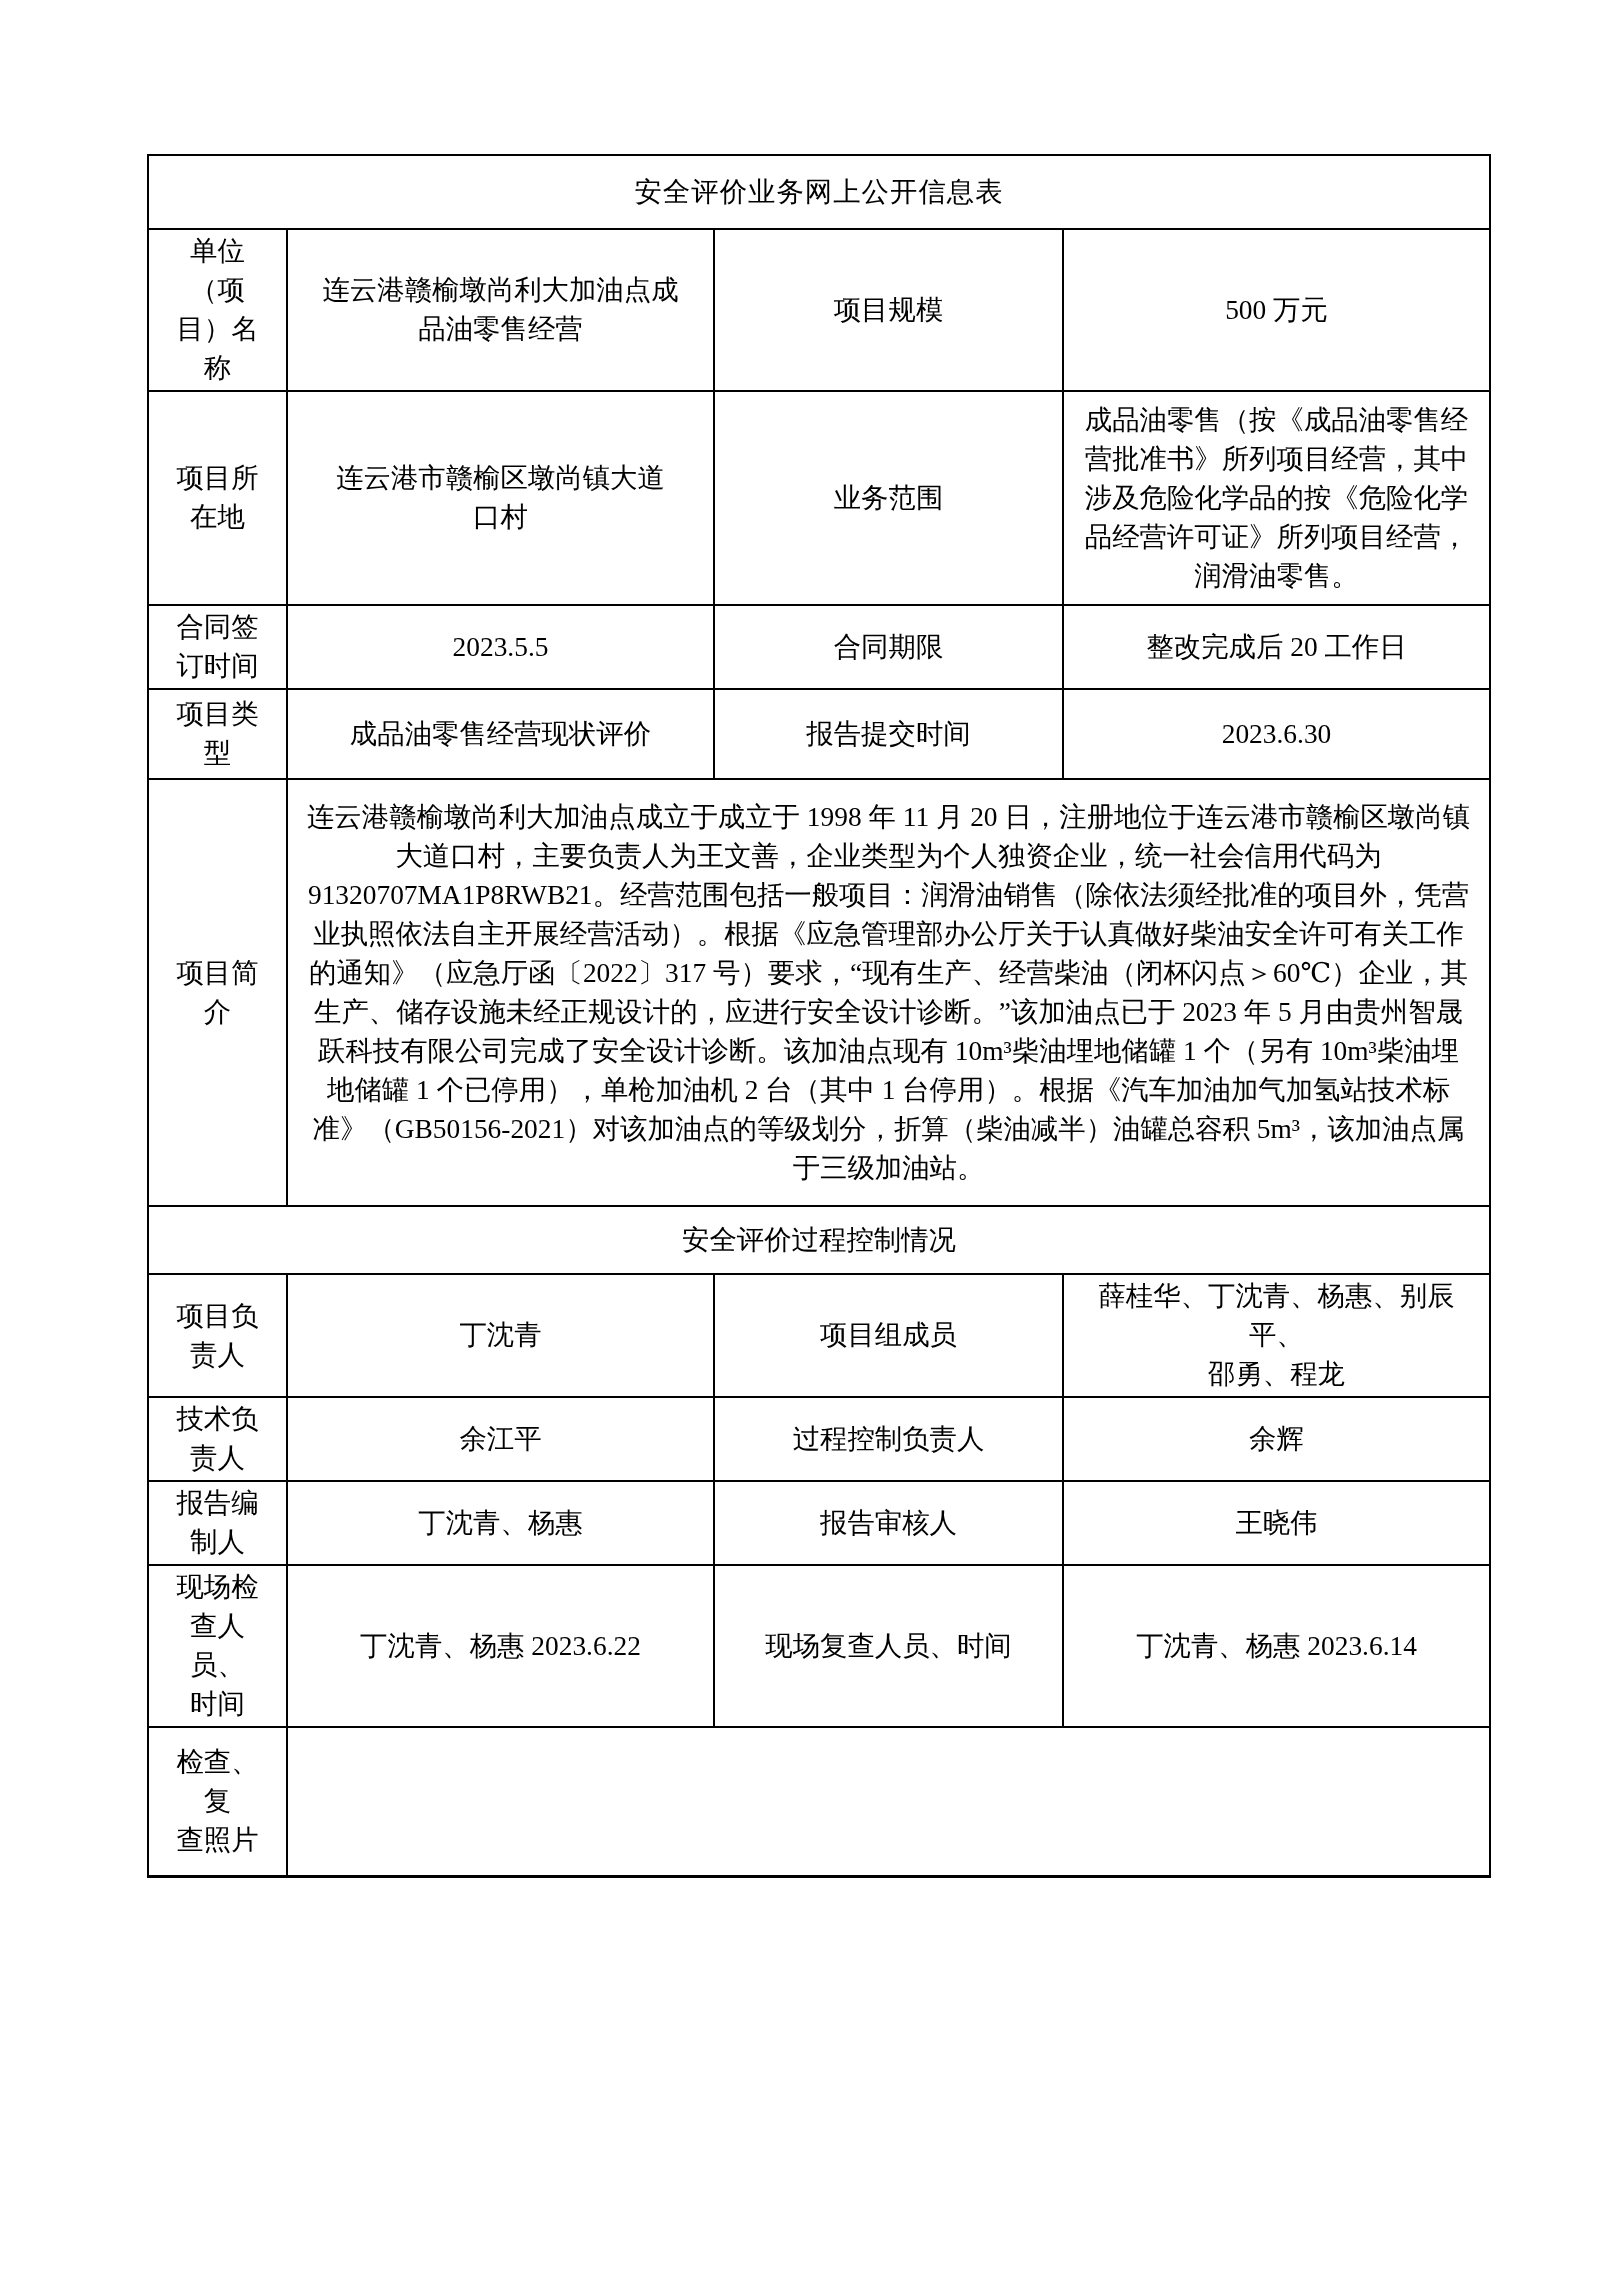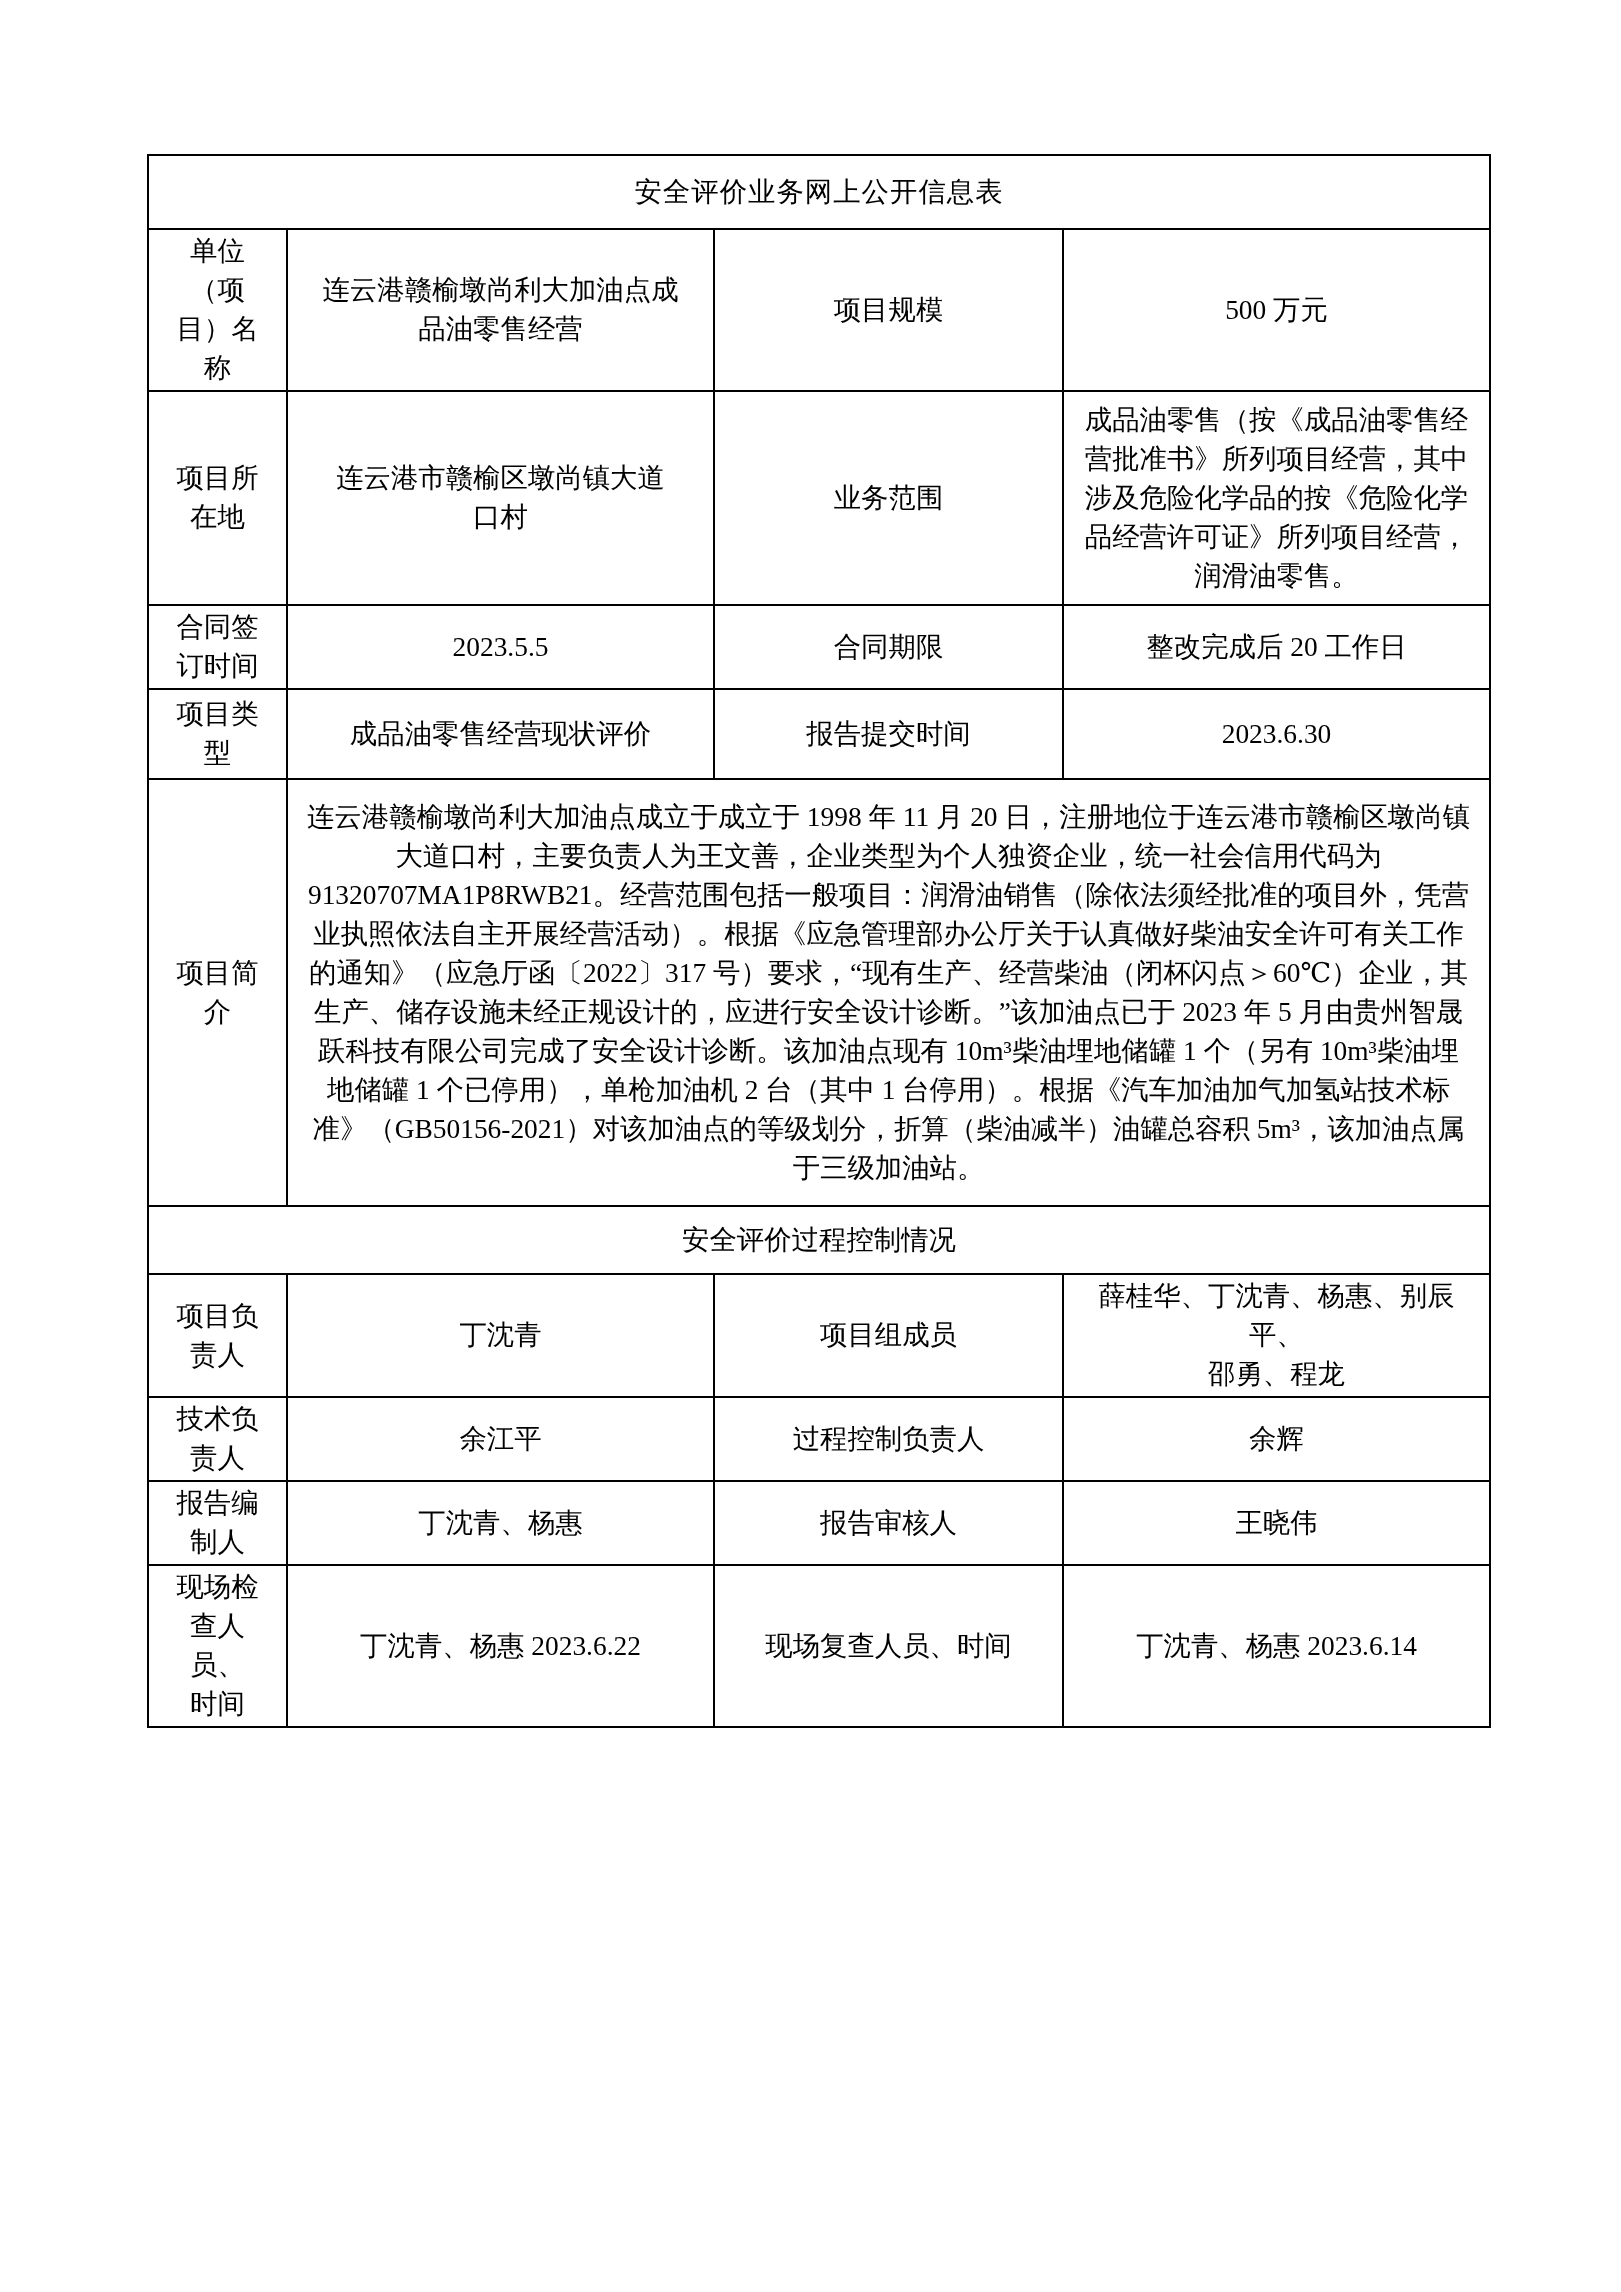--- a/index.html
+++ b/index.html
@@ -157,16 +157,21 @@
 
     <tr style="height:113px">
       <td class="lbl">现场检
 查人员、
 时间</td>
       <td>丁沈青、杨惠 2023.6.22</td>
       <td class="lbl">现场复查人员、时间</td>
       <td>丁沈青、杨惠 2023.6.14</td>
     </tr>
 
+    <tr class="r-last" style="height:149px">
+      <td class="lbl">检查、复
+查照片</td>
+      <td class="empty-cell" colspan="3"></td>
+    </tr>
   </tbody>
     </table>
 </div>
 
 
 </body></html>

